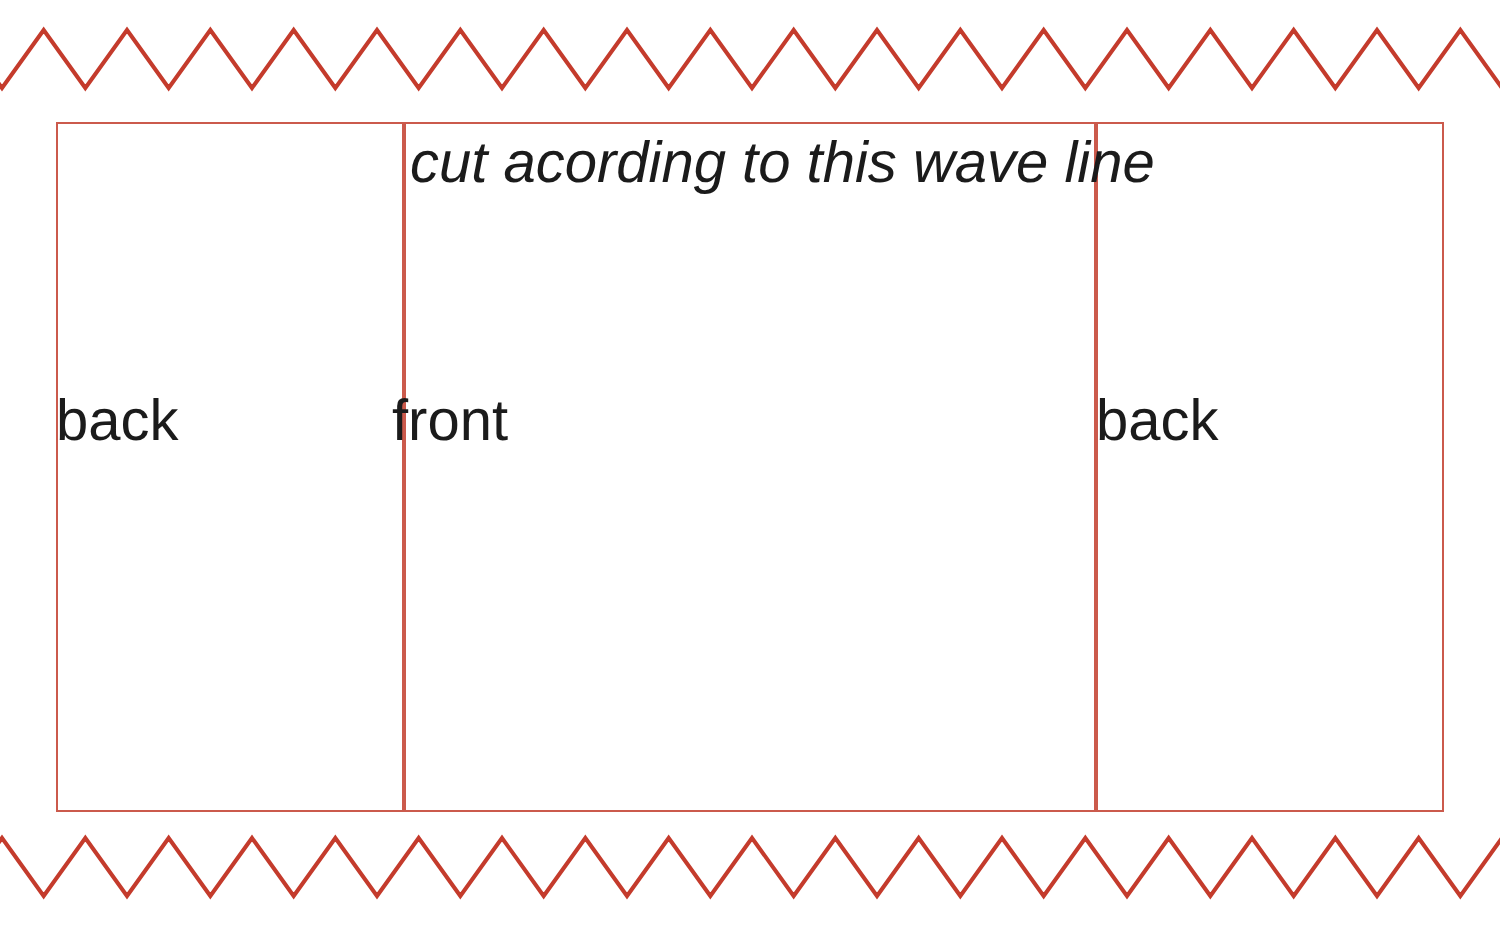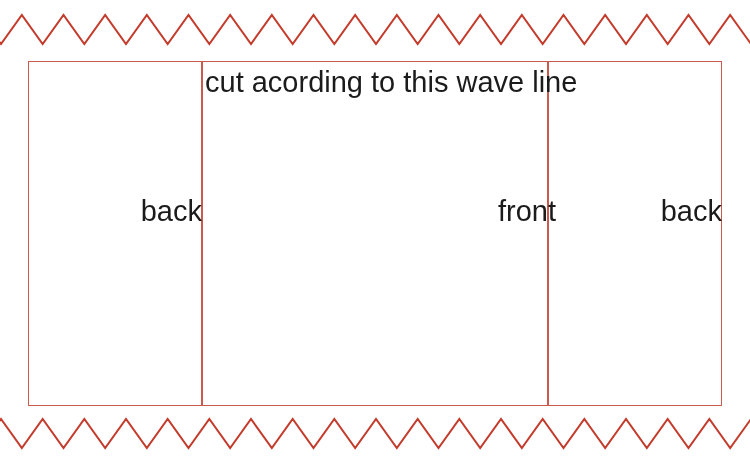--- a/index.html
+++ b/index.html
@@ -47,31 +47,32 @@
   .divider-left  { left: 201px; }
   .divider-right { left: 547px; }
   .instruction {
     position: absolute;
     left: 205px;
     top: 63px;
     font-size: 29px;
     line-height: 39px;
     white-space: nowrap;
     color: var(--text, #1b1b1b);
+    font-style: italic;
   }
   .label {
     position: absolute;
     top: 194px;
     font-size: 29px;
     line-height: 34px;
-    text-align: right;
+    text-align: left;
     color: var(--text, #1b1b1b);
   }
   .label-back-left  { left: 28px;  width: 174px; }
-  .label-front      { left: 210px; width: 346px; }
+  .label-front      { left: 196px; width: 346px; }
   .label-back-right { left: 548px; width: 174px; }
 </style>
 </head>
 <body>
 
 <div class="canvas">
 
   <svg class="waves" width="750" height="466" viewBox="0 0 750 466">
     <polyline class="wave" points="-40.666666666666664,44 -19.833333333333332,15 1,44 21.833333333333332,15 42.666666666666664,44 63.5,15 84.33333333333333,44 105.16666666666666,15 126,44 146.83333333333334,15 167.66666666666666,44 188.5,15 209.33333333333331,44 230.16666666666666,15 251,44 271.8333333333333,15 292.66666666666663,44 313.49999999999994,15 334.3333333333333,44 355.16666666666663,15 376,44 396.8333333333333,15 417.66666666666663,44 438.49999999999994,15 459.3333333333333,44 480.16666666666663,15 501,44 521.8333333333334,15 542.6666666666666,44 563.5,15 584.3333333333333,44 605.1666666666666,15 626,44 646.8333333333334,15 667.6666666666666,44 688.5,15 709.3333333333333,44 730.1666666666666,15 751,44 771.8333333333334,15"></polyline>
     <polyline class="wave" points="-40.666666666666664,419 -19.833333333333332,448 1,419 21.833333333333332,448 42.666666666666664,419 63.5,448 84.33333333333333,419 105.16666666666666,448 126,419 146.83333333333334,448 167.66666666666666,419 188.5,448 209.33333333333331,419 230.16666666666666,448 251,419 271.8333333333333,448 292.66666666666663,419 313.49999999999994,448 334.3333333333333,419 355.16666666666663,448 376,419 396.8333333333333,448 417.66666666666663,419 438.49999999999994,448 459.3333333333333,419 480.16666666666663,448 501,419 521.8333333333334,448 542.6666666666666,419 563.5,448 584.3333333333333,419 605.1666666666666,448 626,419 646.8333333333334,448 667.6666666666666,419 688.5,448 709.3333333333333,419 730.1666666666666,448 751,419 771.8333333333334,448"></polyline>

